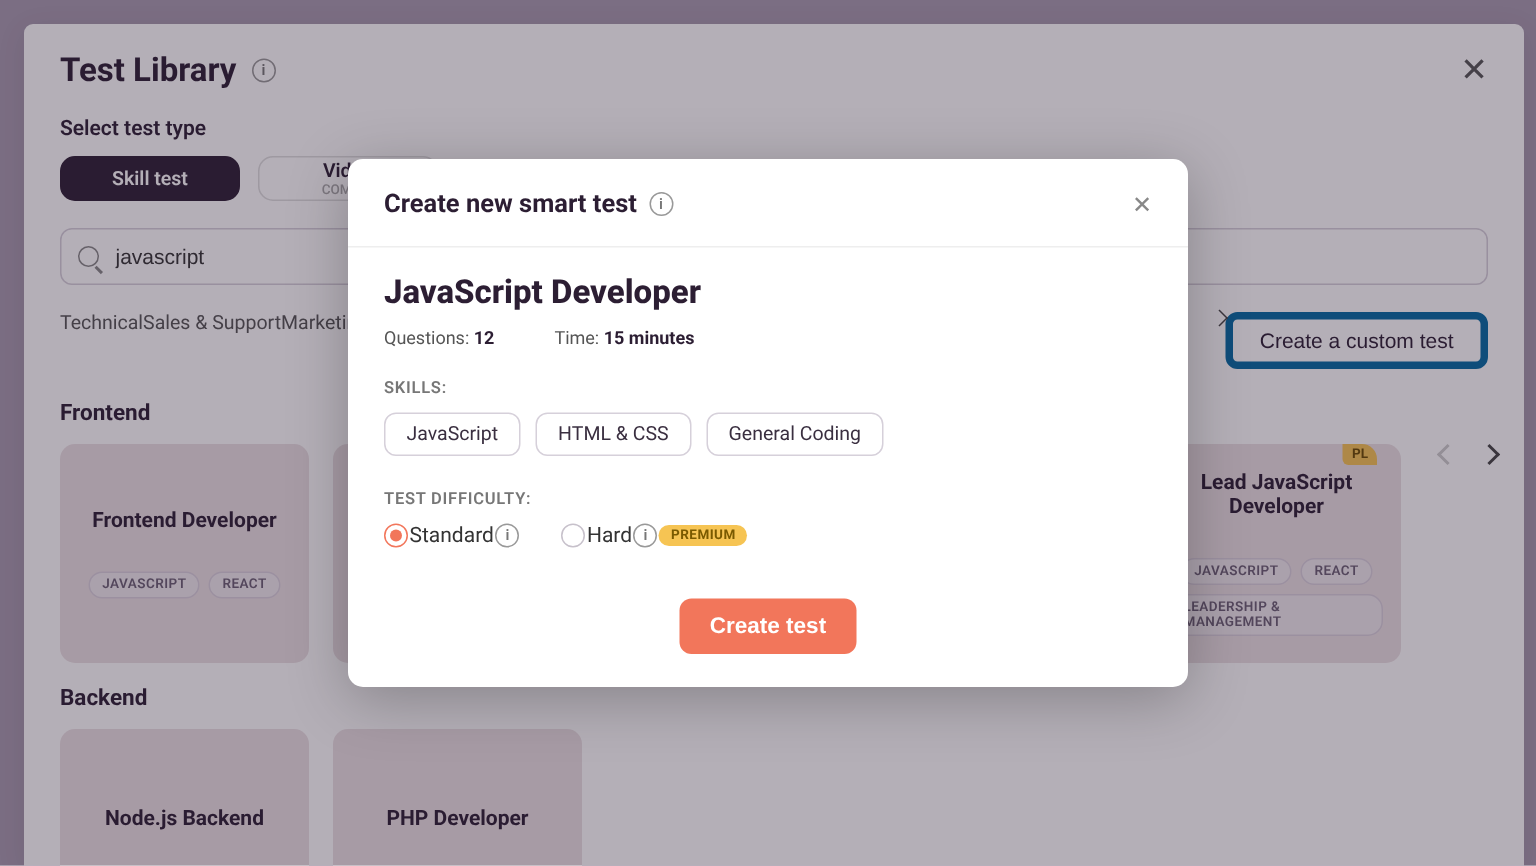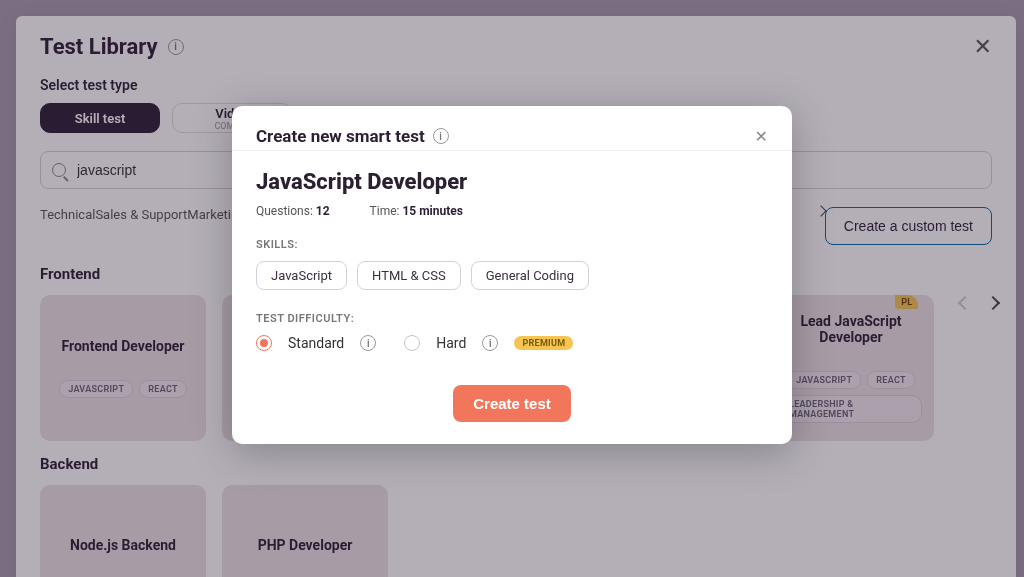--- a/index.html
+++ b/index.html
@@ -42,21 +42,21 @@
   .search-input {
     width: 100%; height: 38px; border: 1px solid #d6d0da; border-radius: 8px;
     padding: 0 14px 0 36px; font-size: 14px; color: #333;
   }
   .cat-row { display: flex; align-items: flex-start; font-size: 13px; color: #555; margin-bottom: 20px; }
   .cat-row .chev {
     margin-left: auto; width: 8px; height: 8px; border-right: 1.5px solid #444;
     border-top: 1.5px solid #444; transform: rotate(45deg);
   }
   .custom-btn {
-    height: 38px; padding: 0 18px; border: 1px solid #0369a1; border-radius: 8px;
+    height: 38px; padding: 0 18px; border: 5px solid #0369a1; border-radius: 8px;
     background: #fff; font-size: 14px; font-weight: 500; color: #2c1e33;
   }
   .section-title { font-size: 15px; font-weight: 700; margin: 14px 0 12px; }
   .card-row { display: flex; gap: 16px; align-items: stretch; }
   .card {
     flex: 0 0 166px; height: 146px; border-radius: 10px; background: #ece1e4;
     display: flex; flex-direction: column; align-items: center; justify-content: center;
     padding: 12px; position: relative;
   }
   .card-title { font-size: 14px; font-weight: 700; text-align: center; margin-bottom: 26px; }
@@ -75,35 +75,35 @@
     transform: rotate(45deg); cursor: pointer;
   }
   .nav-arrow.left { transform: rotate(-135deg); border-color: #ccc; }
 
   .overlay { position: absolute; inset: 0; background: rgba(40, 25, 50, 0.35); }
 
   .modal {
     position: absolute; left: 232px; top: 106px; width: 560px; background: #fff;
     border-radius: 10px; box-shadow: 0 8px 40px rgba(0,0,0,.25);
   }
-  .modal-head { display: flex; align-items: center; gap: 8px; padding: 20px 24px 4px; border-bottom: 1px solid #eee; }
+  .modal-head { display: flex; align-items: center; gap: 8px; padding: 20px 24px 18px; border-bottom: 1px solid #eee; }
   .modal-title { font-size: 17px; font-weight: 700; }
   .modal-close { margin-left: auto; font-size: 16px; color: #888; cursor: pointer; }
   .modal-body { padding: 18px 24px 22px; }
   .role-title { font-size: 22px; font-weight: 800; margin-bottom: 10px; }
   .meta-row { display: flex; gap: 40px; font-size: 12px; color: #555; margin-bottom: 20px; }
   .meta-row b { color: #2c1e33; font-weight: 700; }
   .section-label { font-size: 11px; letter-spacing: .5px; color: #777; font-weight: 600; margin-bottom: 10px; }
   .chip-row { display: flex; gap: 10px; margin-bottom: 22px; }
   .chip {
     padding: 6px 14px; border: 1px solid #d6d0da; border-radius: 8px; font-size: 13px;
     color: #3a2f40; background: #fff;
   }
   .radio-row { display: flex; gap: 28px; align-items: center; margin-bottom: 34px; }
-  .radio-opt { display: flex; align-items: center; gap: 16px; font-size: 14px; color: #333; }
+  .radio-opt { display: flex; align-items: center; gap: 1px; font-size: 14px; color: #333; }
   .radio {
     width: 16px; height: 16px; border: 1.6px solid #f2765b; border-radius: 50%;
     display: inline-flex; align-items: center; justify-content: center;
   }
   .radio.selected::after { content: ""; width: 8px; height: 8px; background: #f2765b; border-radius: 50%; }
   .radio.unselected { border-color: #c7c1cb; }
   .premium-badge {
     font-size: 9px; font-weight: 700; color: #7a5a00; background: #f6c453;
     padding: 2px 8px; border-radius: 9px; letter-spacing: .3px;
   }

